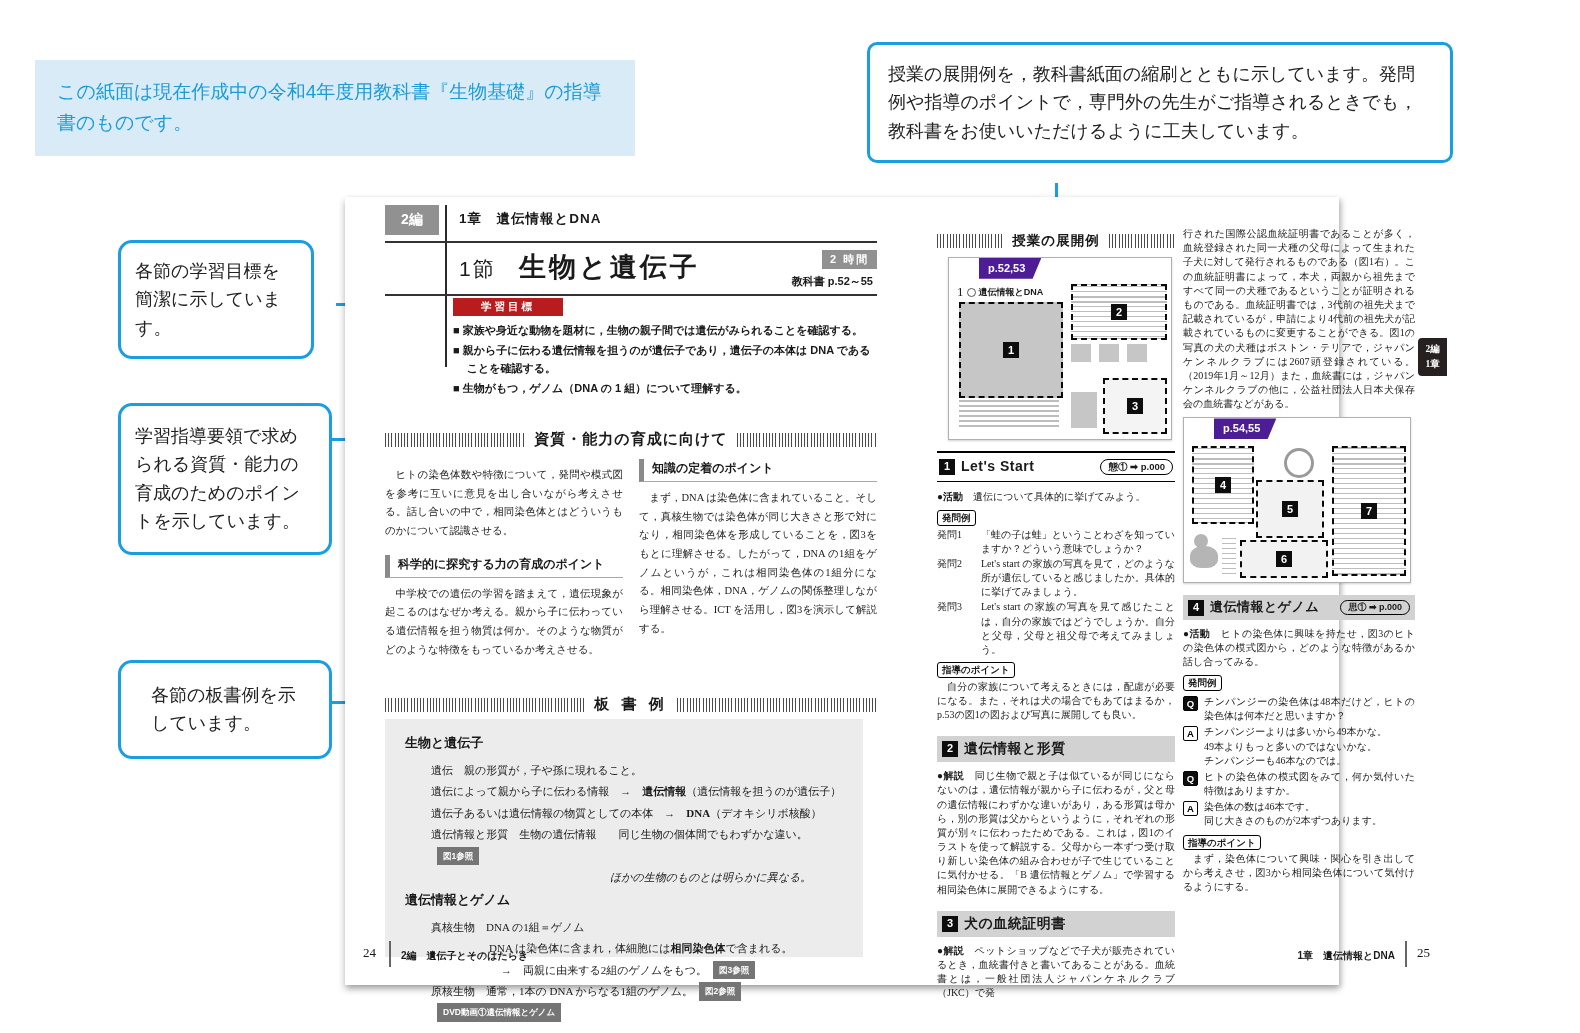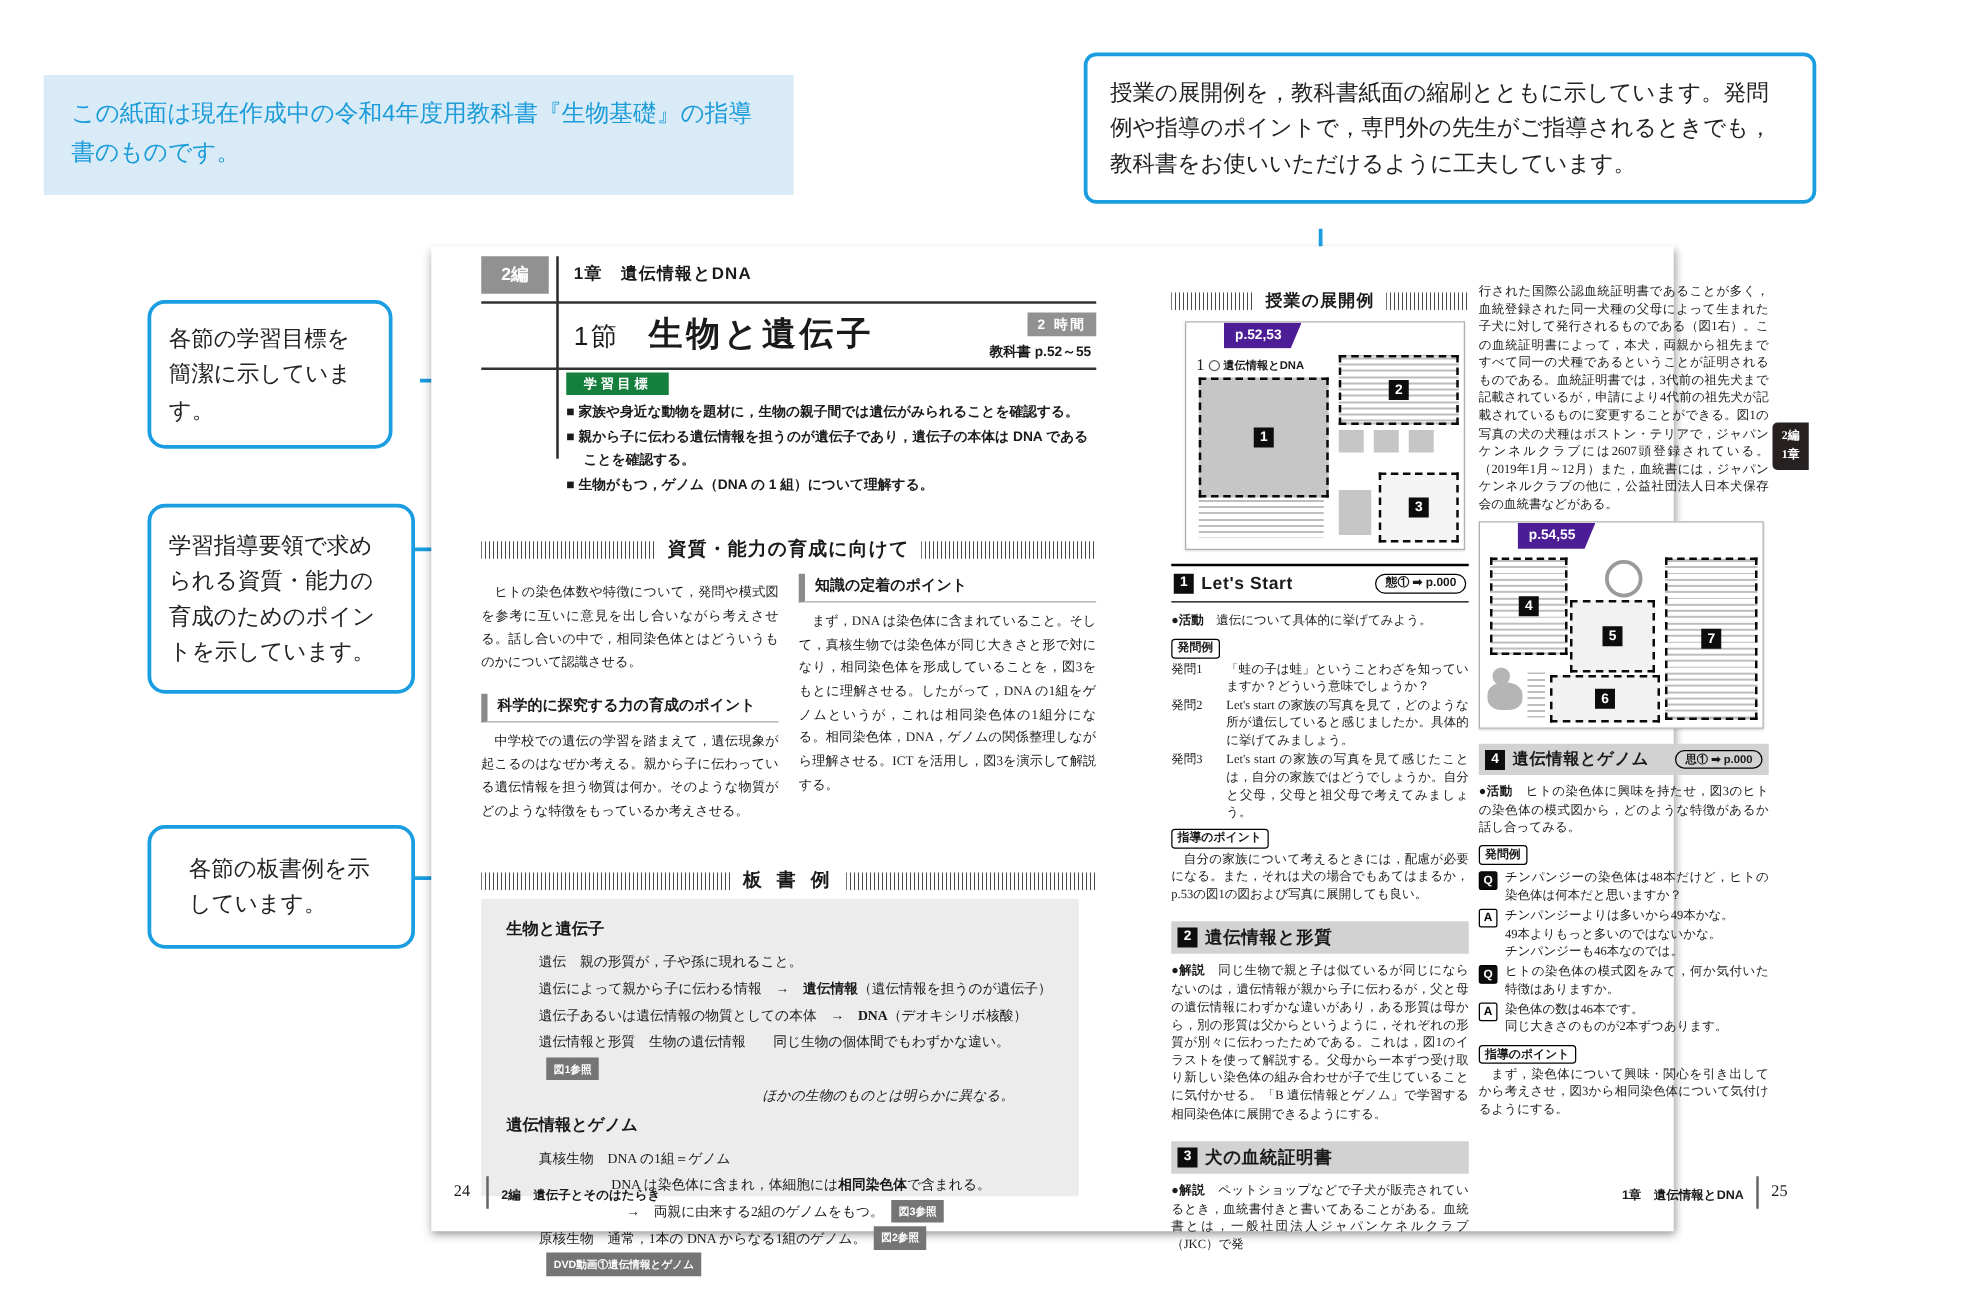--- a/index.html
+++ b/index.html
@@ -25,22 +25,22 @@
   .hen-box{left:40px;top:8px;width:54px;height:30px;background:#919191;color:#fff;
            display:flex;align-items:center;justify-content:center;font-weight:bold;font-size:14px;}
   .vrule{left:100px;top:8px;width:2px;height:162px;background:#2a2a2a;}
   .chapter{left:114px;top:13px;font-size:13.5px;font-weight:bold;letter-spacing:1px;}
   .hrule{height:2px;background:#333;}
   .sec-no{left:114px;top:58px;font-size:21px;letter-spacing:2px;}
   .sec-title{left:174px;top:52px;font-size:27px;font-weight:bold;letter-spacing:3px;}
   .time-badge{left:477px;top:53px;background:#919191;color:#fff;font-weight:bold;
               font-size:11px;padding:2px 8px;letter-spacing:2px;}
   .tb-ref{left:370px;top:77px;width:158px;text-align:right;font-size:11px;font-weight:bold;}
-  .goal-badge{left:108px;top:101px;background:#15803d;color:#fff;font-size:10.5px;font-weight:bold;
-              padding:2px 14px;letter-spacing:3px;}
+  .goal-badge{left:108px;top:101px;background:#b91c1c;color:#fff;font-size:10.5px;font-weight:bold;
+              padding:2px 28px;letter-spacing:3px;}
   .goal-list{left:108px;top:124px;width:428px;font-size:11px;font-weight:bold;line-height:1.65;}
   .goal{padding-left:1.25em;text-indent:-1.25em;margin-bottom:2px;}
   .goal::before{content:"■ ";}
   .hatch-head{display:flex;align-items:center;}
   .hatch{height:14px;flex:1;background:repeating-linear-gradient(90deg,#4a4a4a 0,#4a4a4a 1px,transparent 1px,transparent 3.2px);}
   .hatch-txt{margin:0 9px;font-weight:bold;white-space:nowrap;}
   .shi-head{left:40px;top:233px;width:492px;}
   .shi-head .hatch-txt{font-size:15px;letter-spacing:1px;}
   .cols{left:40px;top:262px;width:492px;display:flex;gap:16px;}
   .col{width:238px;}
@@ -79,21 +79,21 @@
   .ph{background:#c6c6c6;}
   .s1-head{border-top:2px solid #000;border-bottom:1.5px solid #000;padding:4px 2px;
            display:flex;align-items:center;gap:6px;font-family:"Liberation Sans",sans-serif;}
   .s-title{font-size:14px;font-weight:bold;letter-spacing:.5px;}
   .pill{margin-left:auto;border:1.5px solid #000;border-radius:10px;padding:0 7px;
         font-size:9.5px;font-weight:bold;white-space:nowrap;font-family:"Liberation Sans",sans-serif;}
   .gray-head{background:#d2d2d2;padding:3px 5px;display:flex;align-items:center;gap:6px;
              font-family:"Liberation Sans",sans-serif;margin-top:14px;}
   .doc{font-size:10px;line-height:1.42;text-align:justify;}
   .doc p{margin:0 0 2px;}
-  .lab-b{font-family:Liberation Mono, monospace;font-weight:bold;margin-top:44px;}
+  .lab-b{font-family:Liberation Serif, serif;font-weight:bold;margin-top:44px;}
   .blab{display:inline-block;border:1.3px solid #000;border-radius:3px;padding:0 4px;
         font-size:9.5px;font-weight:bold;font-family:"Liberation Sans",sans-serif;margin:4px 0 2px;}
   .qrow{display:flex;gap:4px;margin-bottom:1px;}
   .qno{flex:none;width:40px;}
   .qtx{flex:1;}
   .indent{text-indent:1em;}
   .qarow{display:flex;gap:6px;margin:2px 0;}
   .chip-sm{display:inline-flex;width:13px;height:13px;margin-top:1px;border-radius:2px;
            font-family:"Liberation Sans",sans-serif;font-weight:bold;font-size:9.5px;
            align-items:center;justify-content:center;flex:none;}

